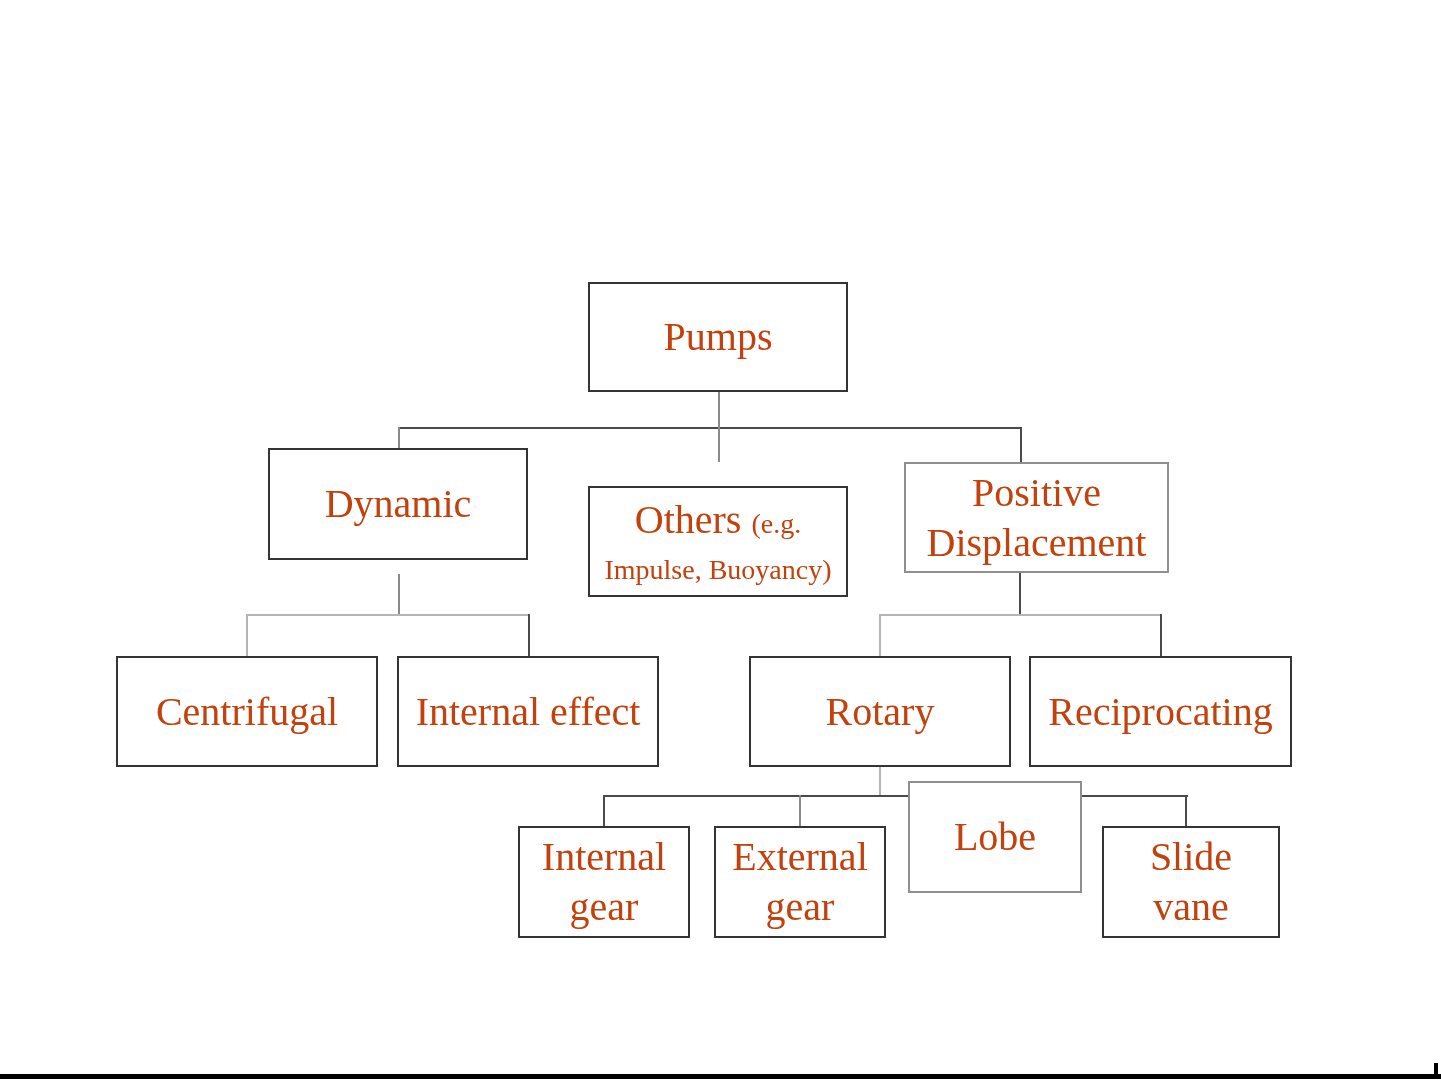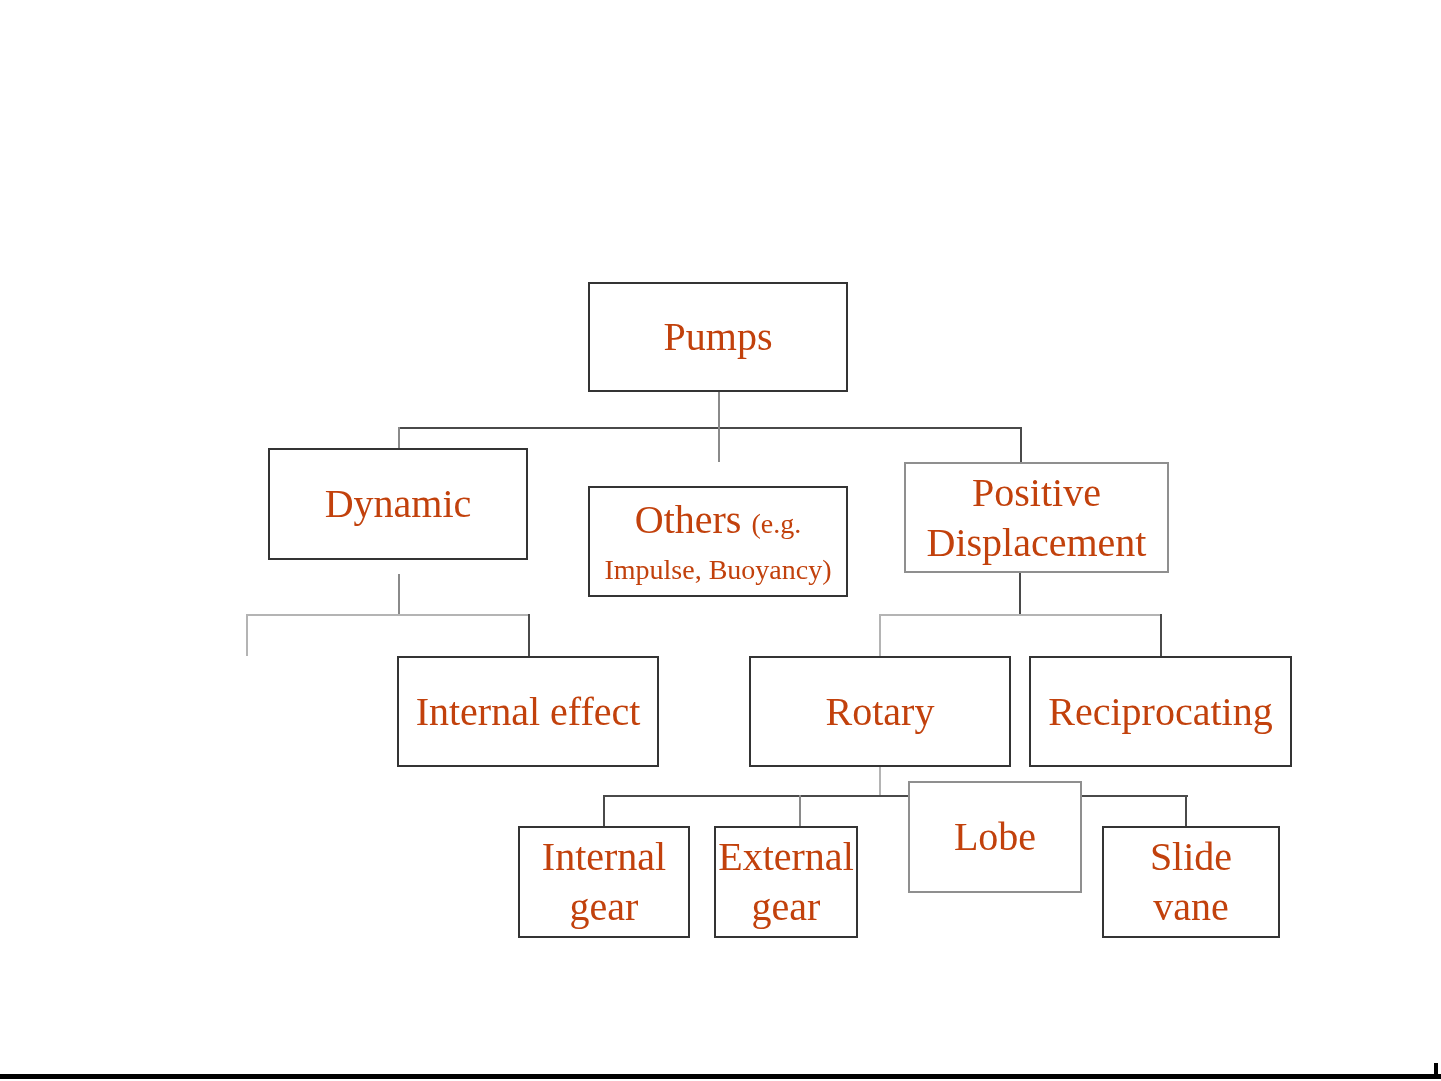--- a/index.html
+++ b/index.html
@@ -98,41 +98,44 @@
     </div>
   </div>
 
   <div class="node light" style="left:888px; top:462px; width:265px; height:111px;margin-left:16px;">
     <div class="node-text">
       <span class="line">Positive</span>
       <span class="line">Displacement</span>
     </div>
   </div>
 
+  <div class="node" style="left:116px; top:656px; width:262px; height:111px;">
+    <span>Centrifugal</span>
+  </div>
 
   <div class="node" style="left:397px; top:656px; width:262px; height:111px;">
     <span>Internal effect</span>
   </div>
 
   <div class="node" style="left:749px; top:656px; width:262px; height:111px;">
     <span>Rotary</span>
   </div>
 
   <div class="node" style="left:1029px; top:656px; width:263px; height:111px;">
     <span>Reciprocating</span>
   </div>
 
   <div class="node" style="left:518px; top:826px; width:172px; height:112px;">
     <div class="node-text">
       <span class="line">Internal</span>
       <span class="line">gear</span>
     </div>
   </div>
 
-  <div class="node" style="left:714px; top:826px; width:144px; height:112px;">
+  <div class="node" style="left:714px; top:826px; width:172px; height:112px;">
     <div class="node-text">
       <span class="line">External</span>
       <span class="line">gear</span>
     </div>
   </div>
 
   <div class="node light" style="left:908px; top:781px; width:174px; height:112px;">
     <span>Lobe</span>
   </div>
 

